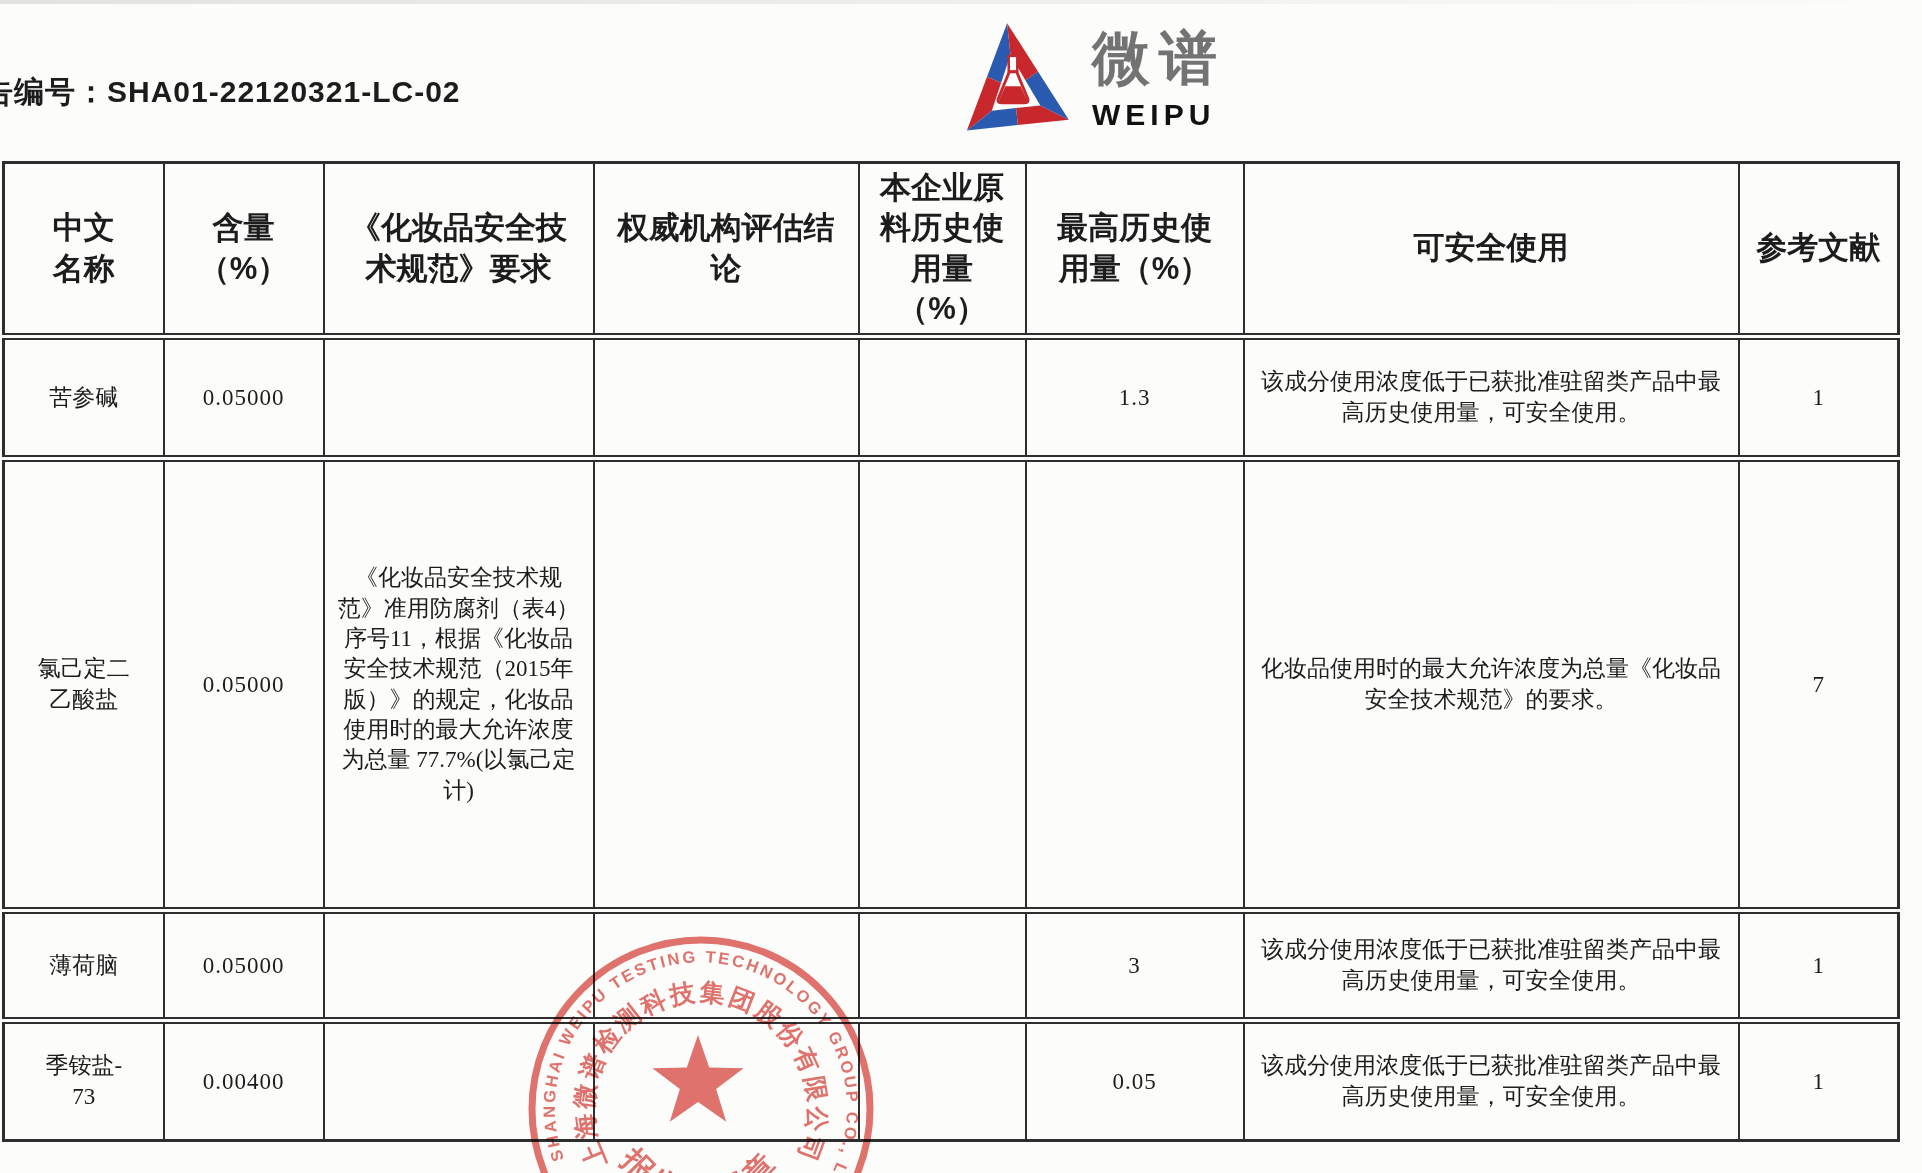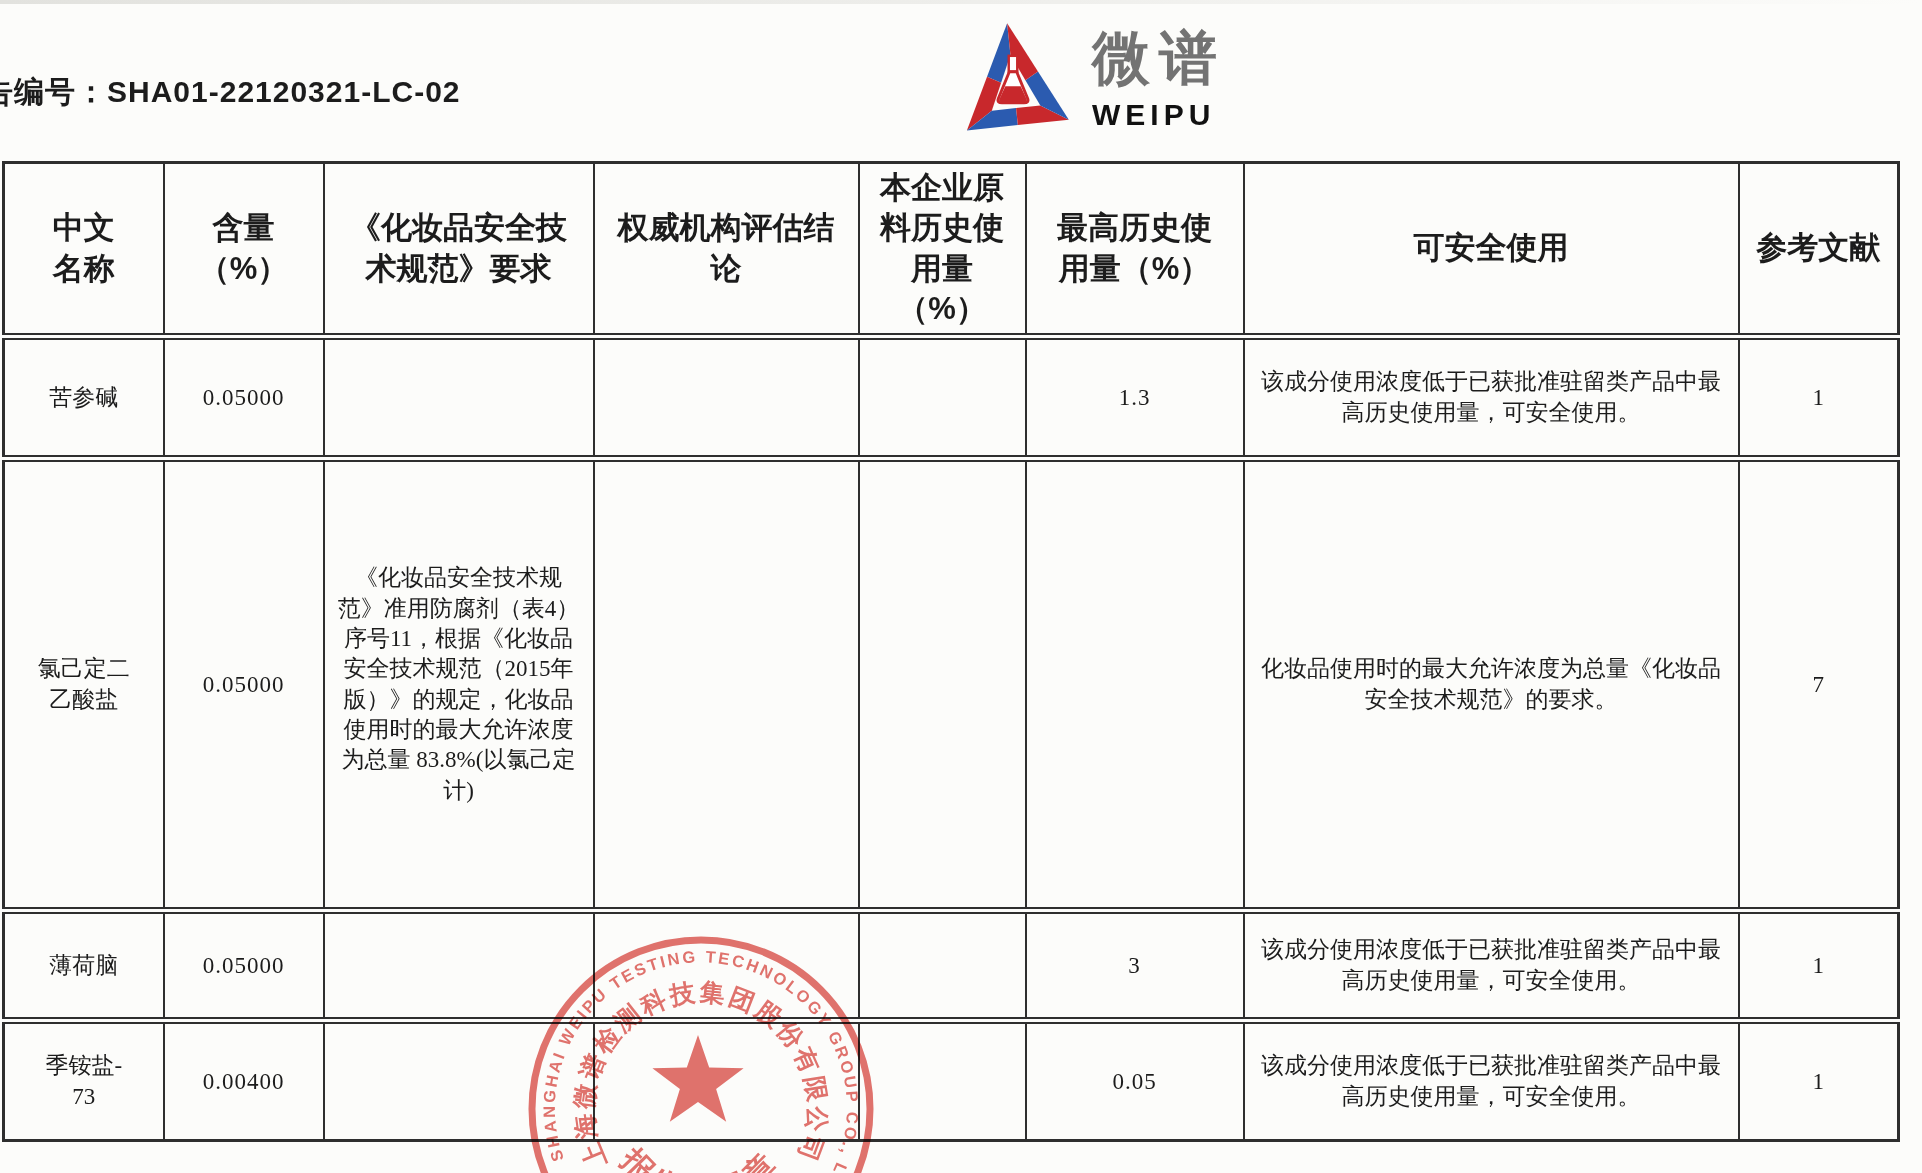--- a/index.html
+++ b/index.html
@@ -155,21 +155,21 @@
         <td></td>
         <td class="num"></td>
         <td class="num">1.3</td>
         <td class="concl">该成分使用浓度低于已获批准驻留类产品中最高历史使用量，可安全使用。</td>
         <td class="ref">1</td>
       </tr>
       <tr class="r1">
         <td class="name">氯己定二
 乙酸盐</td>
         <td class="num">0.05000</td>
-        <td class="spec">《化妆品安全技术规范》准用防腐剂（表4）序号11，根据《化妆品安全技术规范（2015年版）》的规定，化妆品使用时的最大允许浓度为总量 83.8%(以氯己定计)</td>
+        <td class="spec">《化妆品安全技术规范》准用防腐剂（表4）序号11，根据《化妆品安全技术规范（2015年版）》的规定，化妆品使用时的最大允许浓度为总量 77.7%(以氯己定计)</td>
         <td></td>
         <td class="num"></td>
         <td class="num"></td>
         <td class="concl">化妆品使用时的最大允许浓度为总量《化妆品安全技术规范》的要求。</td>
         <td class="ref">7</td>
       </tr>
       <tr class="r2">
         <td class="name">薄荷脑</td>
         <td class="num">0.05000</td>
         <td class="spec"></td>

